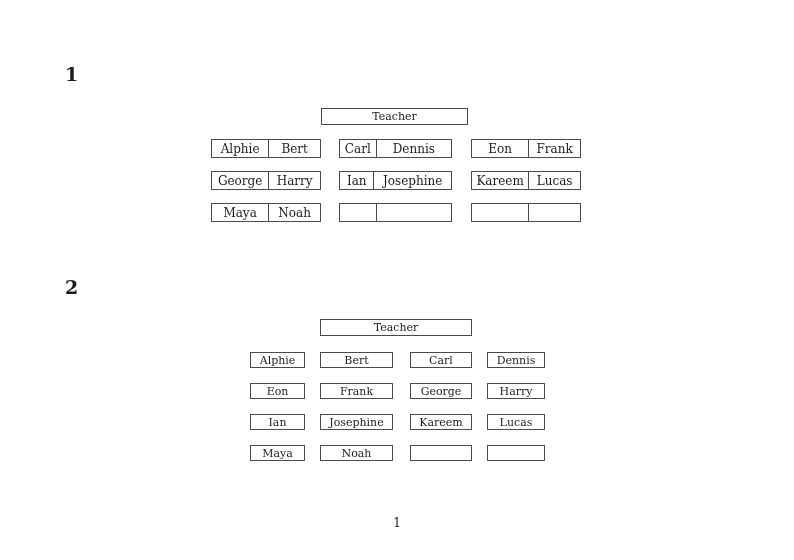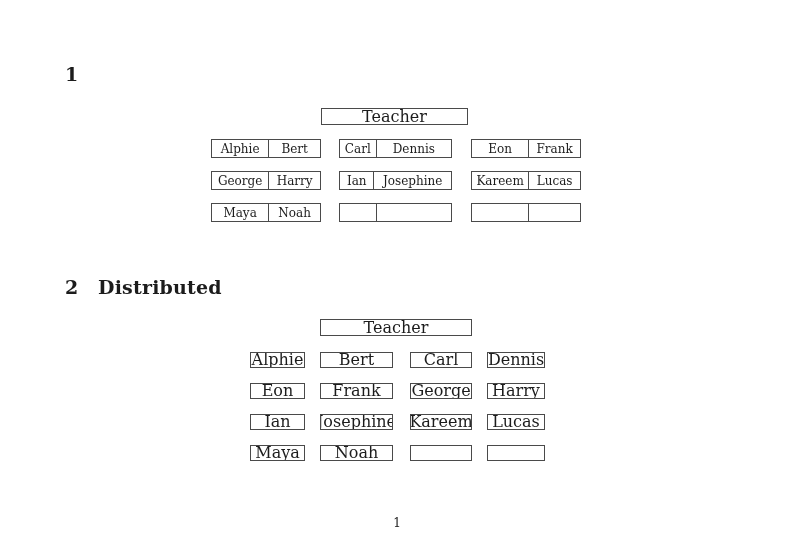--- a/index.html
+++ b/index.html
@@ -26,21 +26,21 @@
     color:var(--ink);letter-spacing:.2px;
   }
   .sec-heading .sec-num{display:inline-block;width:33px;}
 
   
   .box{
     position:absolute;box-sizing:border-box;
     border:1px solid var(--border);
     background:var(--paper);
     display:flex;align-items:center;justify-content:center;
-    font-size:16px;line-height:1;color:var(--ink);
+    font-size:11px;line-height:1;color:var(--ink);
     white-space:nowrap;overflow:hidden;
   }
 
   
   .desk{
     position:absolute;box-sizing:border-box;
     border:1px solid var(--border);
     background:var(--paper);
     display:flex;height:19px;
   }
@@ -108,21 +108,20 @@
     <span class="seat seat-l" style="width:33%"></span>
     <span class="seat seat-r"></span>
   </div>
   <div class="desk" style="left:471px;top:203px;width:110px;">
     <span class="seat seat-l" style="width:53%"></span>
     <span class="seat seat-r"></span>
   </div>
 
   <div class="sec-heading" style="top:276px;">
     <span class="sec-num">2</span>
-    <span class="sec-title">Distributed</span>
   </div>
 
   <div class="box teacher" style="left:320px;top:319px;width:152px;">
     <span>Teacher</span>
   </div>
 
   <div class="box single" style="left:250px;top:352px;width:55px;">
       <span>Alphie</span>
     </div>
   <div class="box single" style="left:320px;top:352px;width:73px;">

